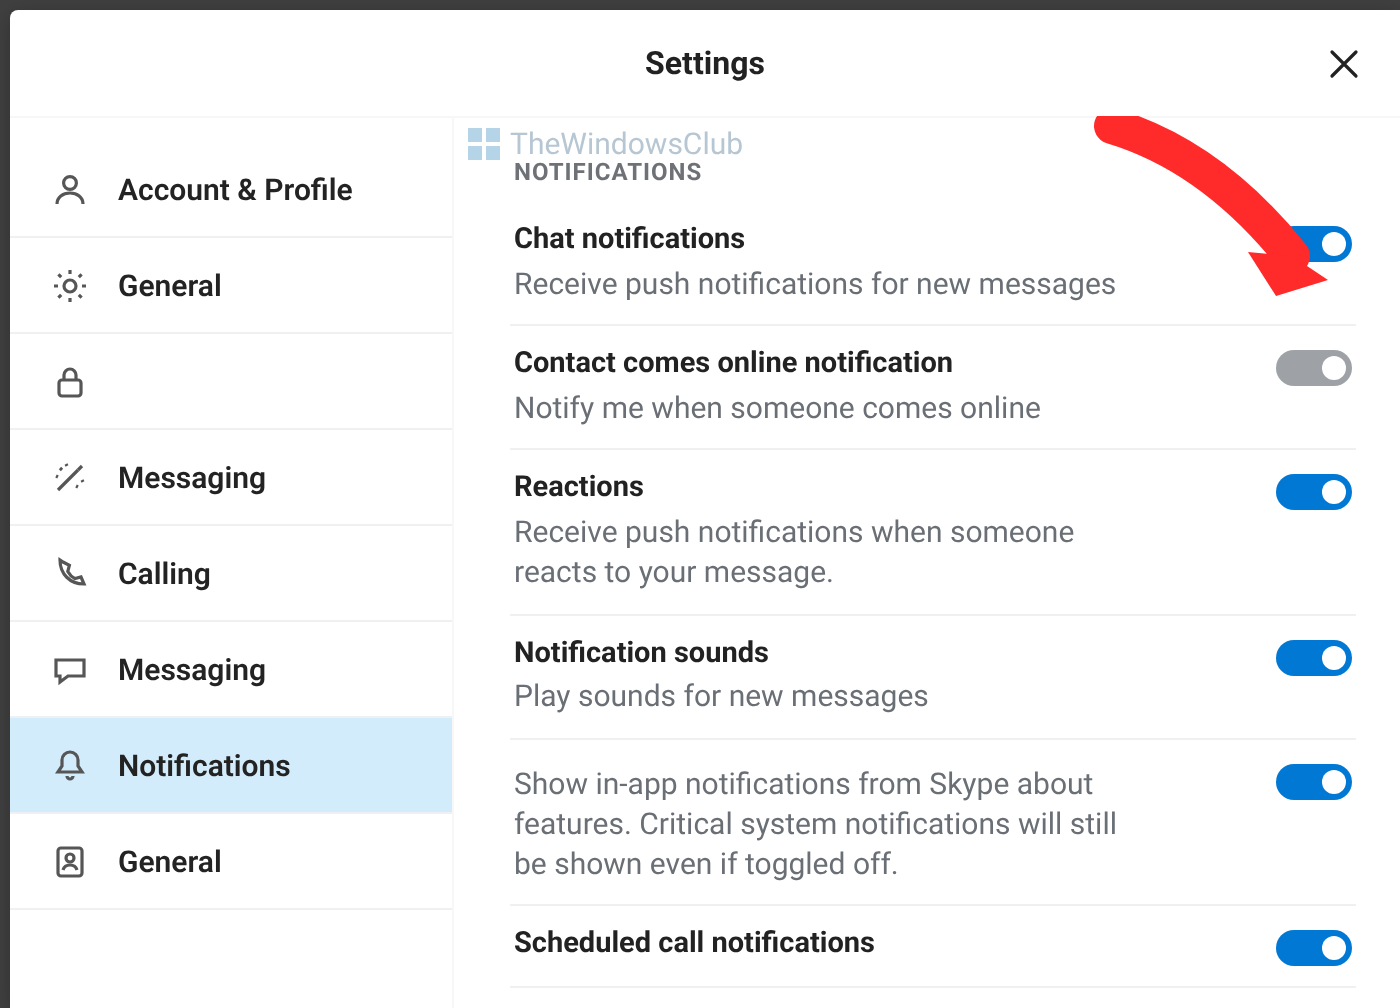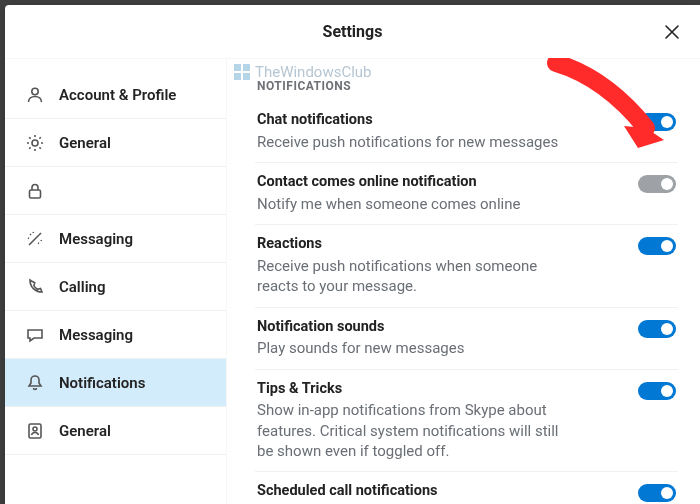--- a/index.html
+++ b/index.html
@@ -307,21 +307,20 @@
             </div>
             <div class="setting-row">
               <div class="setting-text">
                 <div class="setting-title">Notification sounds</div>
                 <div class="setting-desc">Play sounds for new messages</div>
               </div>
               <div class="toggle on"></div>
             </div>
             <div class="setting-row">
               <div class="setting-text">
-                <div class="setting-title">Tips &amp; Tricks</div>
                 <div class="setting-desc">Show in-app notifications from Skype about features. Critical system notifications will still be shown even if toggled off.</div>
               </div>
               <div class="toggle on"></div>
             </div>
             <div class="setting-row">
               <div class="setting-text">
                 <div class="setting-title">Scheduled call notifications</div>
               </div>
               <div class="toggle on"></div>
             </div>

